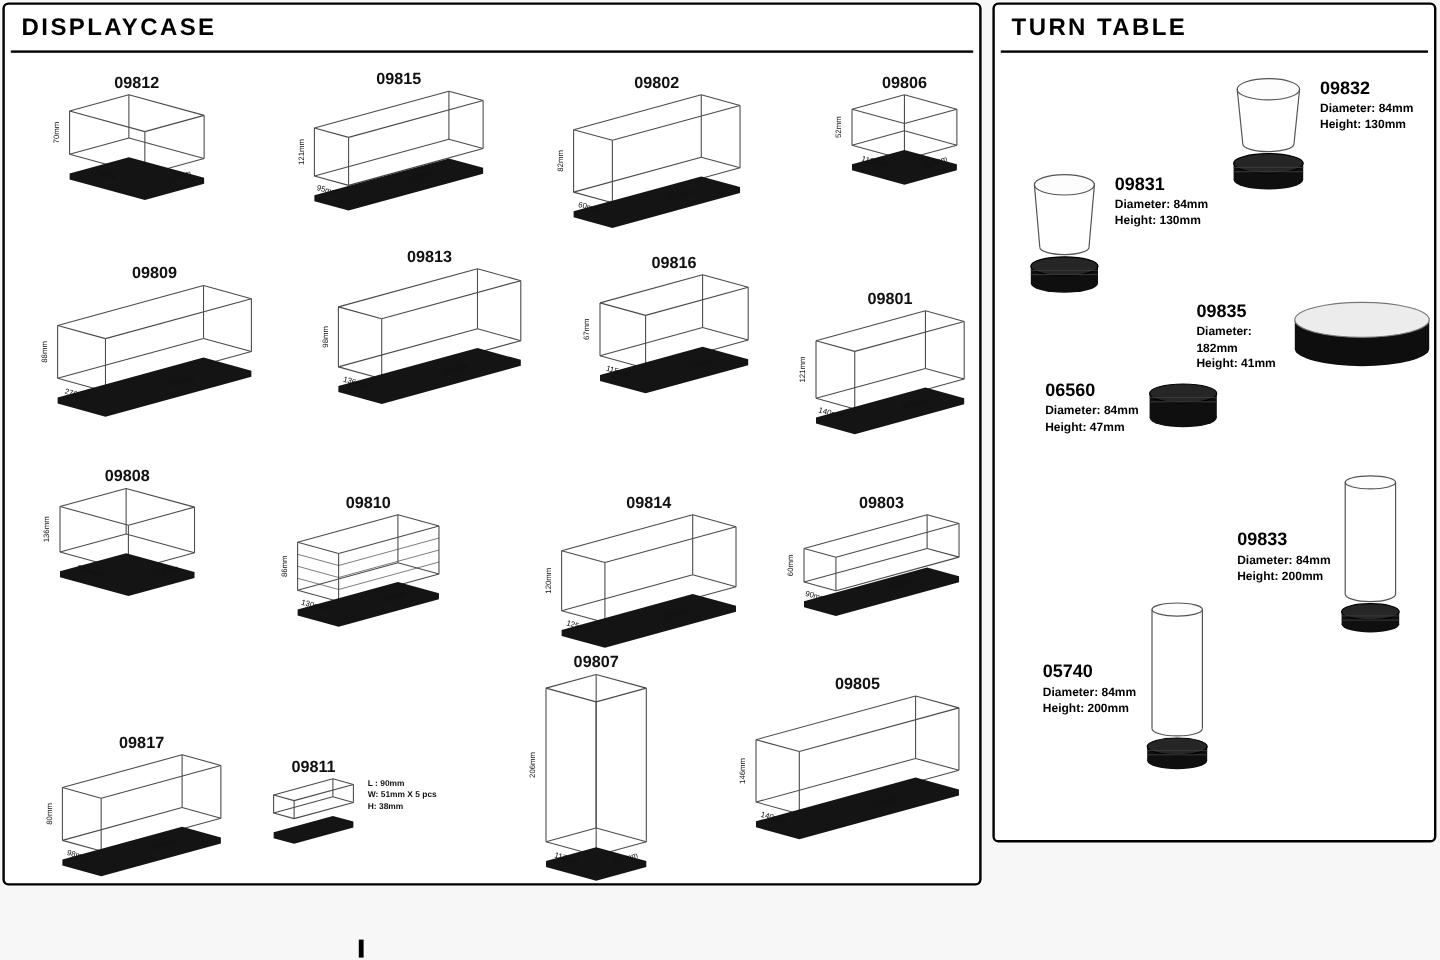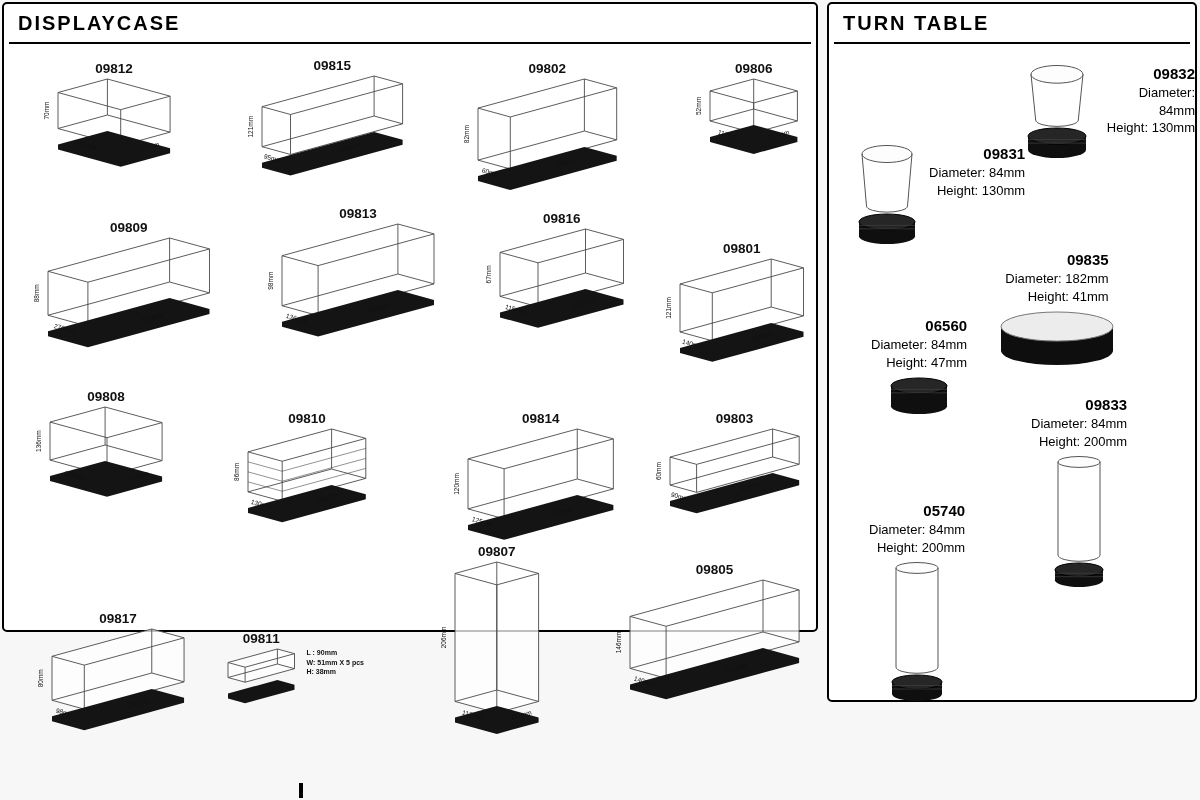--- a/index.html
+++ b/index.html
@@ -1,33 +1,33 @@
 <!DOCTYPE html>
 <html><head>
 <meta charset="utf-8">
 <style>
   *{box-sizing:border-box}
   html,body{margin:0;padding:0}
   body{width:1200px;height:800px;background:#f7f7f7;position:relative;overflow:hidden;
        font-family:"Liberation Sans","DejaVu Sans",sans-serif;color:#000}
   .panel{position:absolute;border:2px solid #000;border-radius:5px;background:#fff}
-  #left-panel{left:2px;top:2px;width:816px;height:630px}
+  #left-panel{left:2px;top:2px;width:816px;height:736px}
   #right-panel{left:827px;top:2px;width:370px;height:700px}
   .panel-title{position:absolute;top:8px;left:14px;font-size:20px;font-weight:bold;
                letter-spacing:2px;white-space:nowrap}
   .title-rule{position:absolute;top:38px;left:5px;right:5px;border-top:2px solid #000;height:0}
   .dc-item{position:absolute}
   .dc-item svg, .tt-item svg{display:block;overflow:visible}
   svg text{font-family:"Liberation Sans","DejaVu Sans",sans-serif}
   .tt-item{position:absolute;display:flex}
   .tt-row{flex-direction:row;align-items:flex-start;gap:10px}
-  .tt-col{flex-direction:column;align-items:center;gap:5px}
-  .tt-label{text-align:right;line-height:1.35}
+  .tt-col{flex-direction:row;align-items:center;gap:5px}
+  .tt-label{text-align:left;line-height:1.35}
   .tt-code{font-weight:bold;font-size:15px}
-  .tt-dim{font-weight:normal;font-size:13px}
+  .tt-dim{font-weight:bold;font-size:10px}
   .page-mark{position:absolute;left:299px;top:783px;width:4px;height:15px;background:#000}
 </style>
 </head>
 <body>
 
 <div class="panel" id="left-panel">
   <div class="panel-title">DISPLAYCASE</div>
   <div class="title-rule"></div>
 
   <div class="dc-item" style="left:28px;top:55px">

